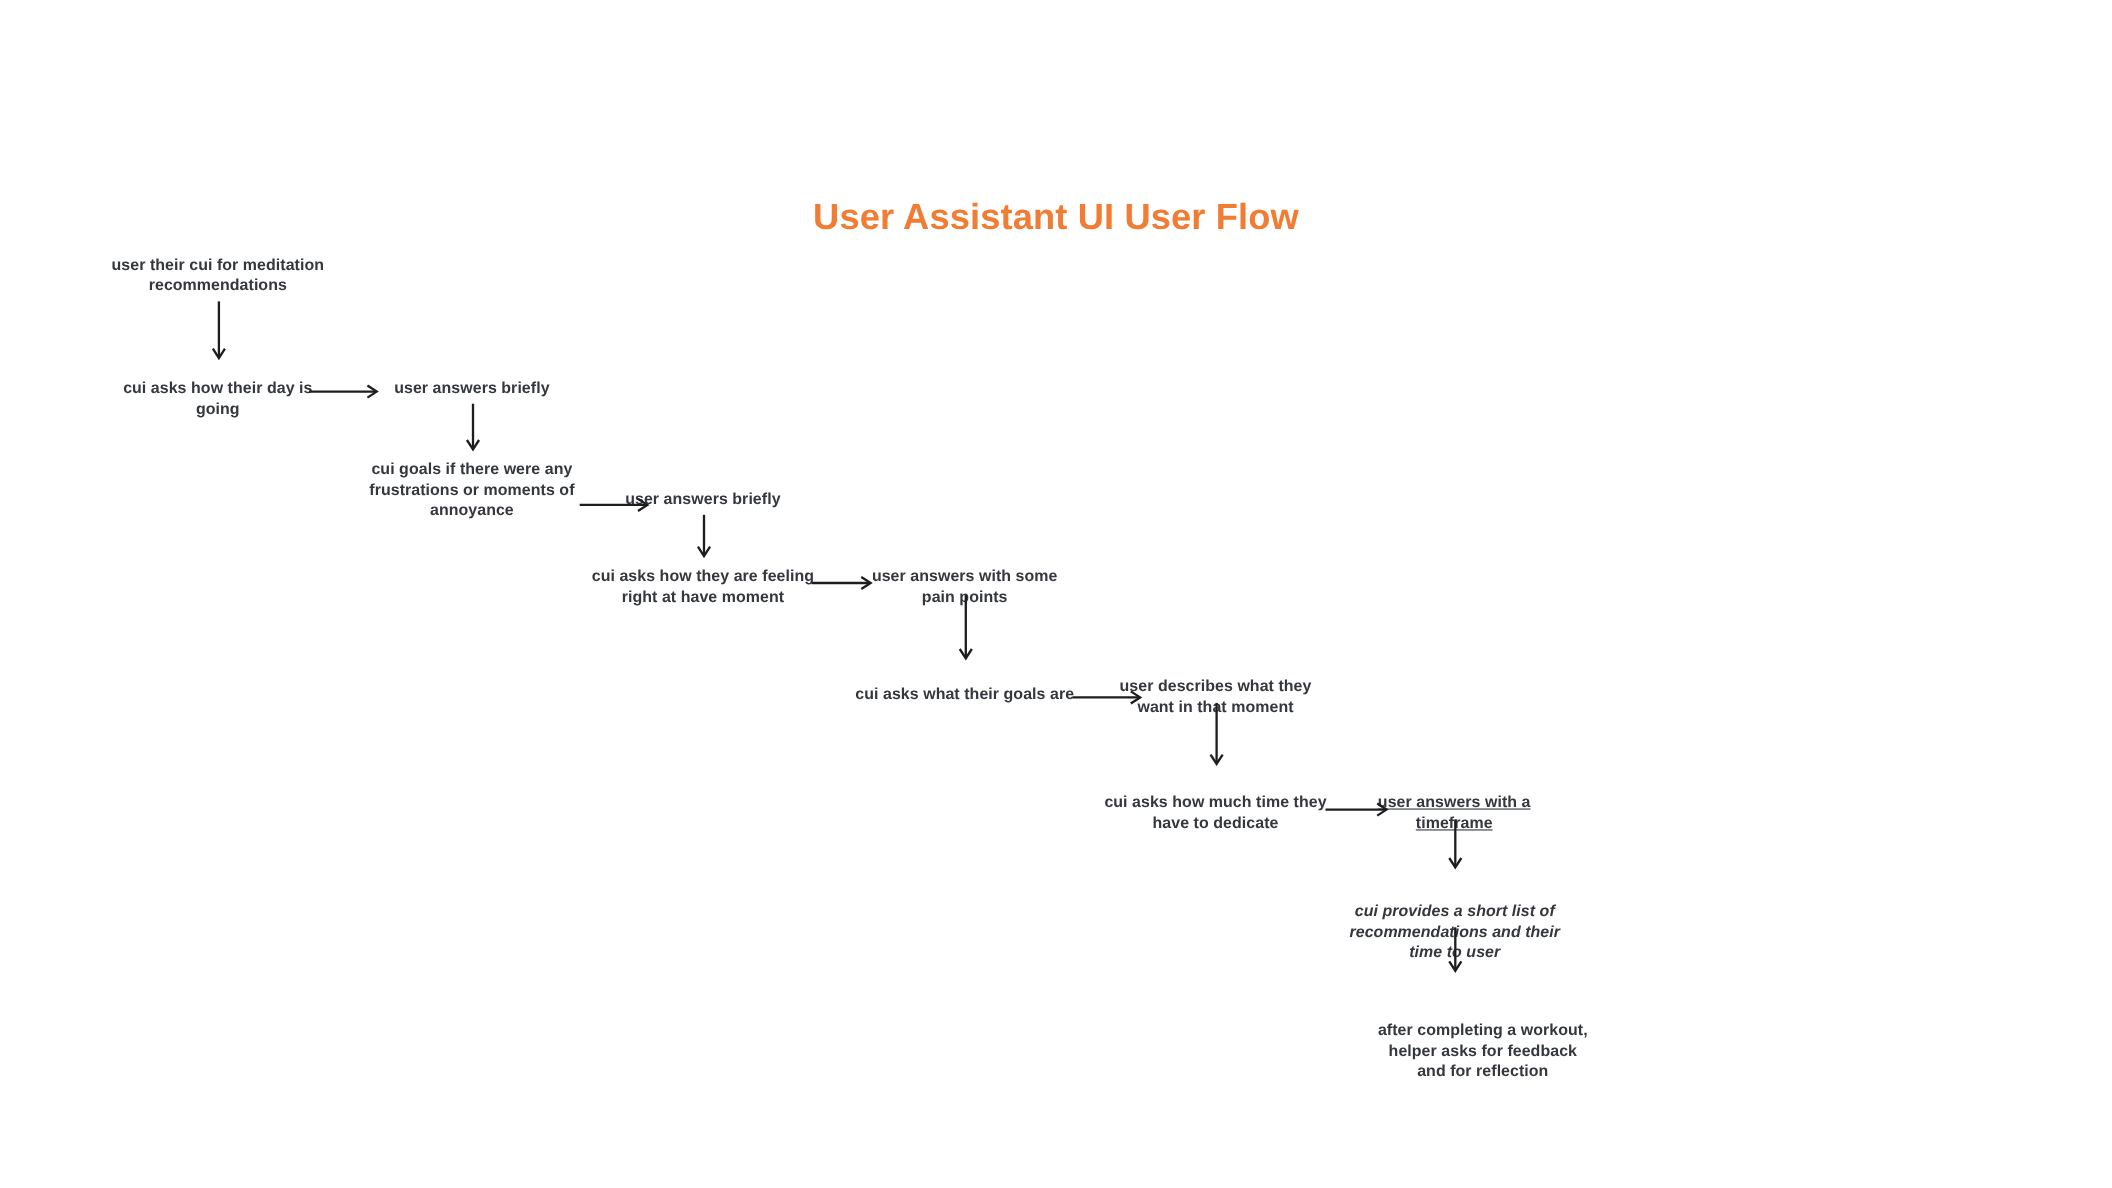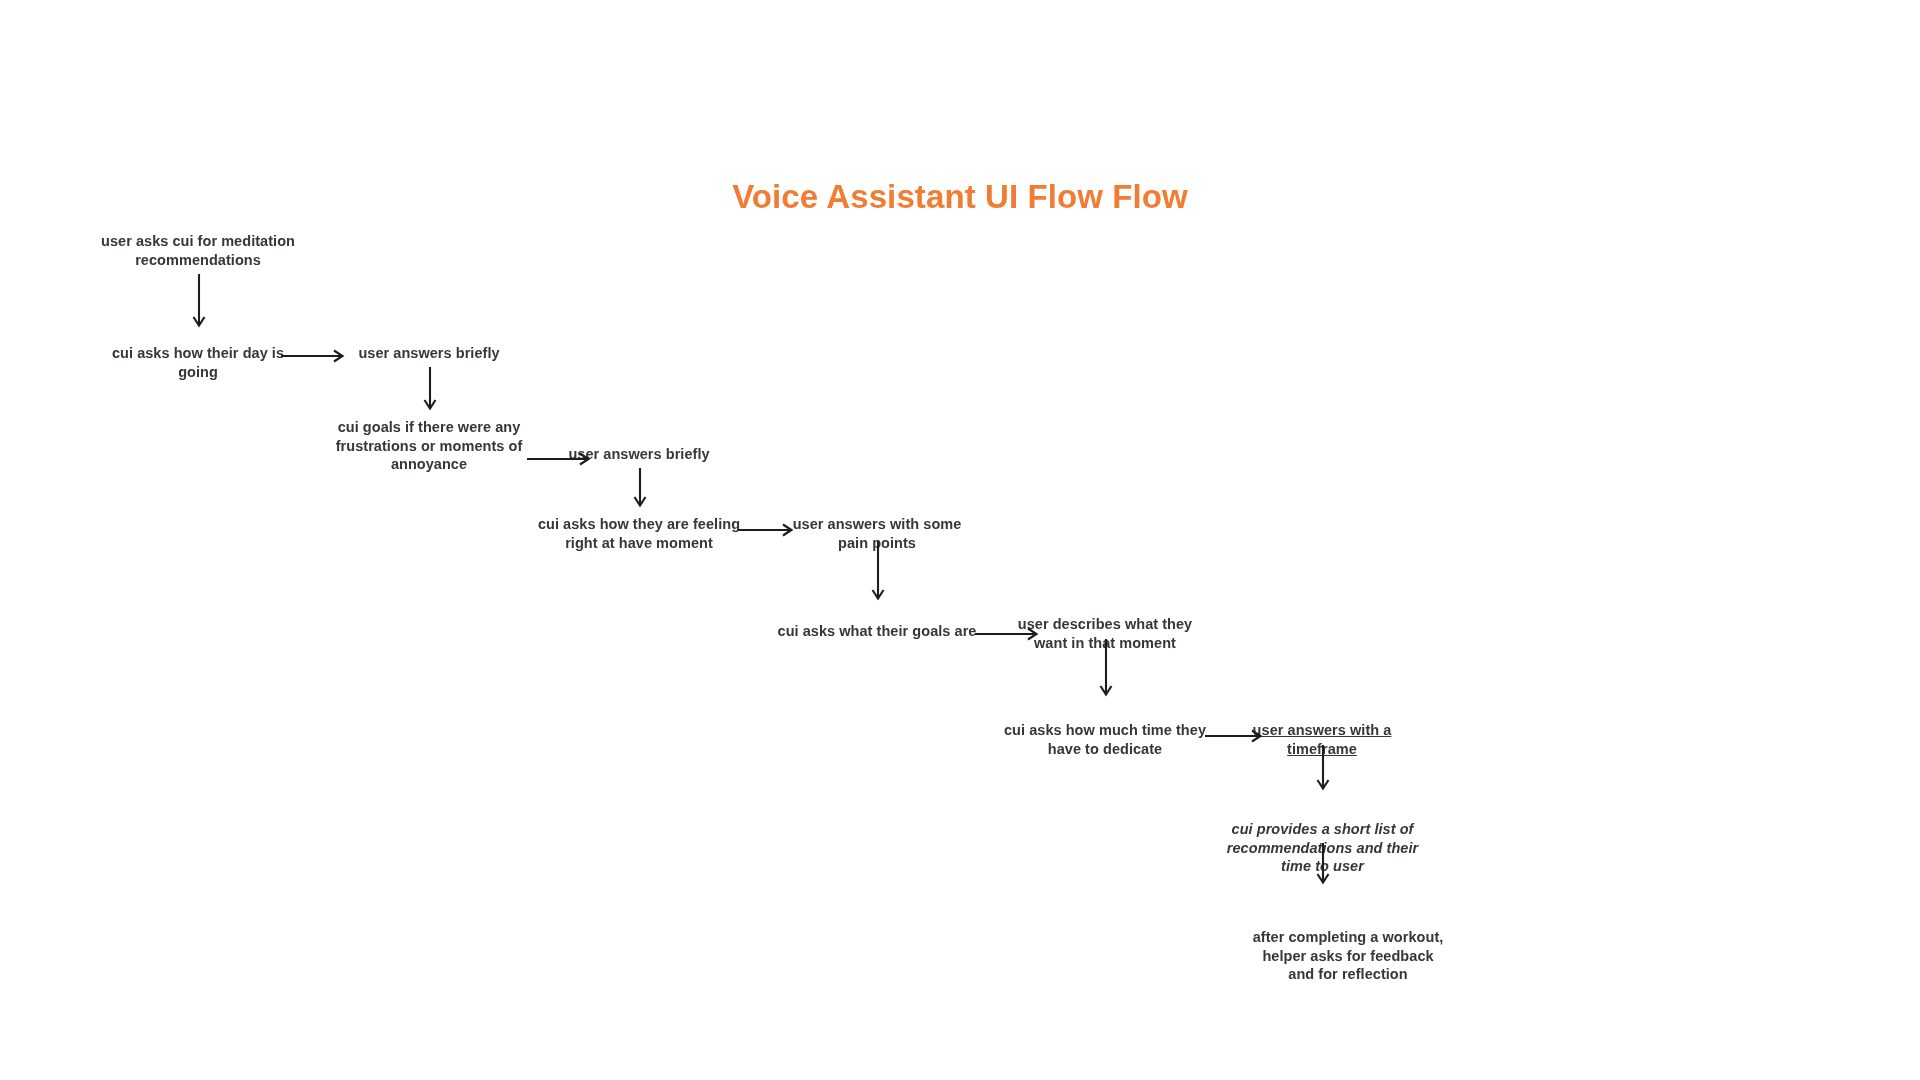--- a/index.html
+++ b/index.html
@@ -50,24 +50,24 @@
     fill: none;
   }
   .arrow-svg line { stroke-width: 2.1; }
   .arrow-svg polyline { stroke-width: 2.1; stroke-linecap: butt; stroke-linejoin: miter; }
 </style>
 </head>
 <body>
 
 <div id="canvas">
 
-  <div id="flow-title">Voice Assistant UI Flow Flow</div>
+  <div id="flow-title">User Assistant UI User Flow</div>
 
   <div class="node" style="left:78px; top:232px; width:240px;">
-    <span>user asks cui for meditation recommendations</span>
+    <span>user their cui for meditation recommendations</span>
   </div>
 
   <div class="node" style="left:98px; top:344px; width:200px;">
     <span>cui asks how their day is going</span>
   </div>
 
   <div class="node" style="left:329px; top:344px; width:200px;">
     <span>user answers briefly</span>
   </div>
 

